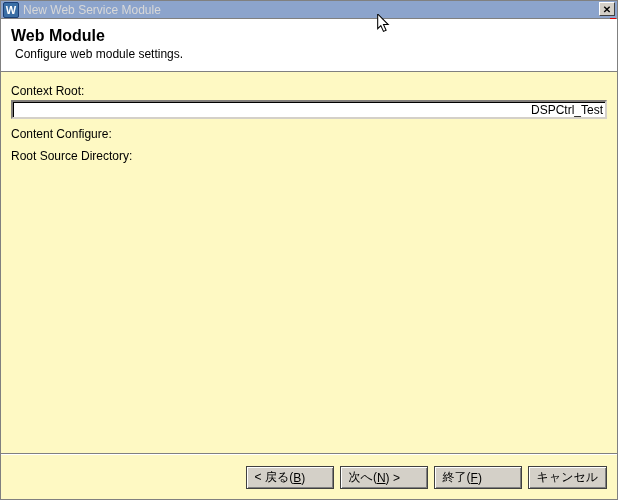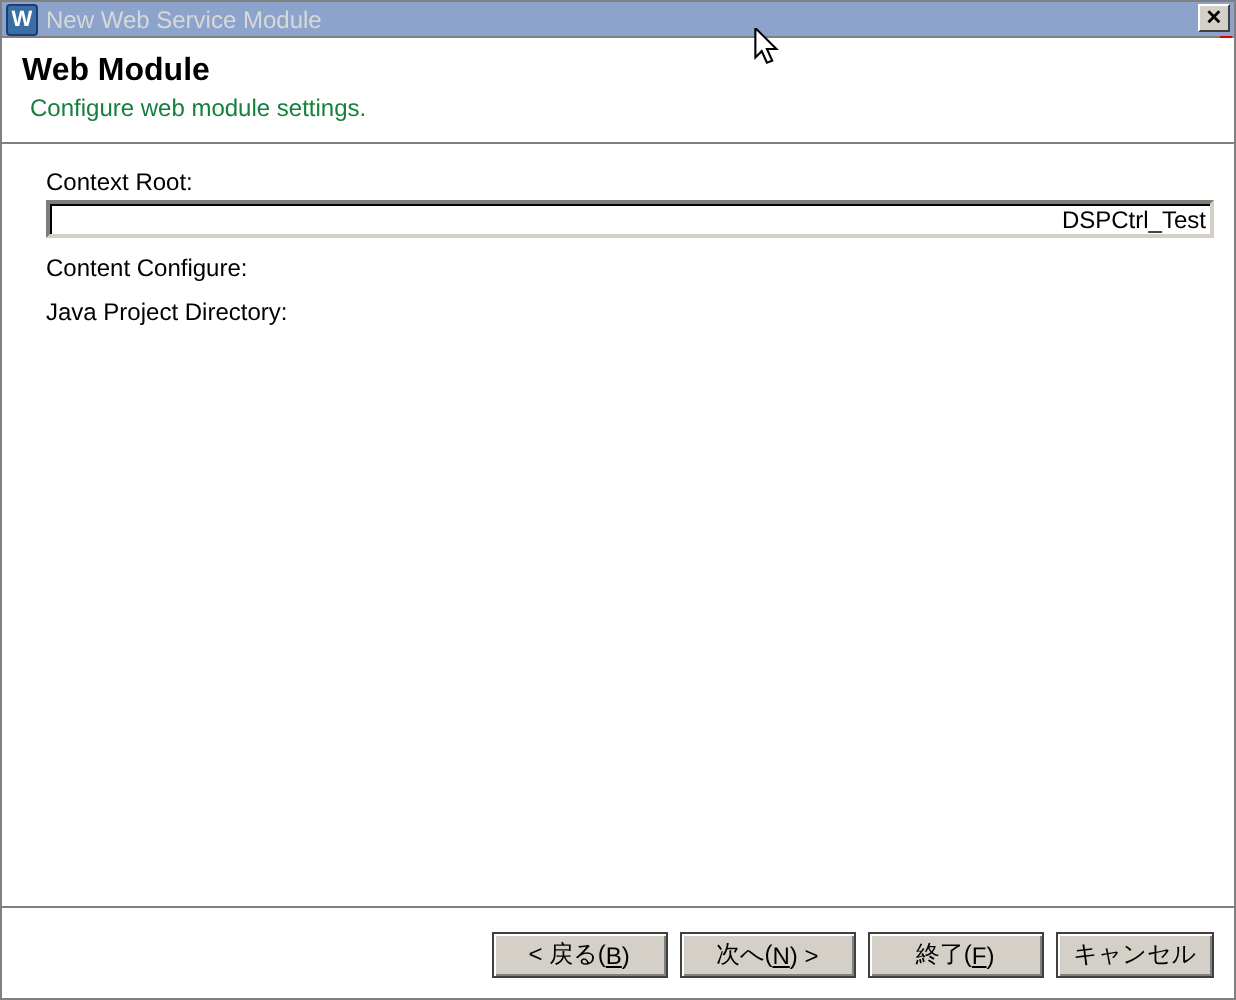--- a/index.html
+++ b/index.html
@@ -89,27 +89,27 @@
     position: relative;
   }
   .header-title {
     font-weight: bold;
     font-size: 16px;
     color: #000;
     margin-bottom: 2px;
   }
   .header-desc {
     font-size: 12px;
-    color: #15803d;
+    color: #000000;
     padding-left: 4px;
   }
   .content {
     flex: 1;
-    background: #ffffff;
-    padding: 12px 10px 10px 22px;
+    background: #fef9c3;
+    padding: 12px 10px 10px 10px;
     position: relative;
   }
   .field-group {
     margin-bottom: 8px;
   }
   .field-label {
     font-size: 12px;
     color: #000;
     margin-bottom: 2px;
     display: block;
@@ -153,21 +153,20 @@
     background: #d4d0c8;
     border: 1px solid #404040;
     box-shadow: inset 1px 1px 0 #fff, inset -1px -1px 0 #808080;
     font-family: inherit;
     font-size: 12px;
     color: #000;
     cursor: pointer;
     padding: 0 8px;
     display: flex;
     align-items: center;
-    justify-content: center;
     margin-top: 15px;
   }
   .btn-wide { min-width: 88px; }
   .btn-narrow { min-width: 72px; }
   .underline { text-decoration: underline; }
   .cursor {
     position: absolute;
     left: 376px;
     top: 14px;
     width: 16px;
@@ -198,21 +197,21 @@
     <div class="field-group">
       <label class="field-label">Context Root:</label>
       <input type="text" class="text-input" value="DSPCtrl_Test" style="">
     </div>
 
     <div class="field-group">
       <label class="field-label">Content Configure:</label>
     </div>
 
     <div class="field-group">
-      <label class="field-label">Java Project Directory:</label>
+      <label class="field-label">Root Source Directory:</label>
     </div>
 
     <div class="separator"></div>
 
     <div class="button-bar">
       <button class="btn btn-wide">
           <span>&lt; 戻る(</span>
           <span class="underline">B</span>
           <span>)</span>
         </button>

